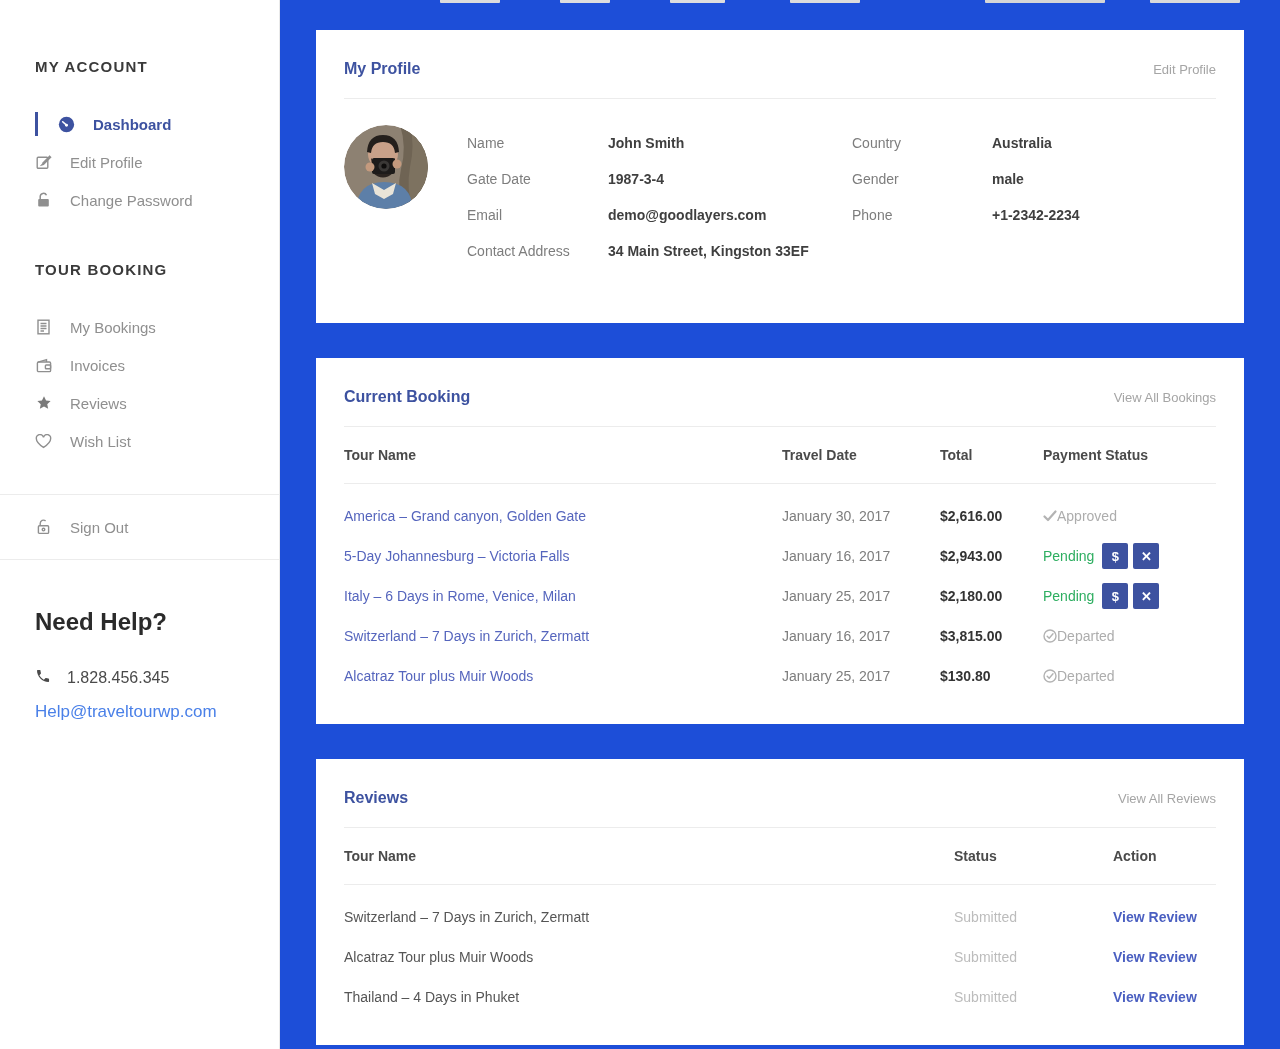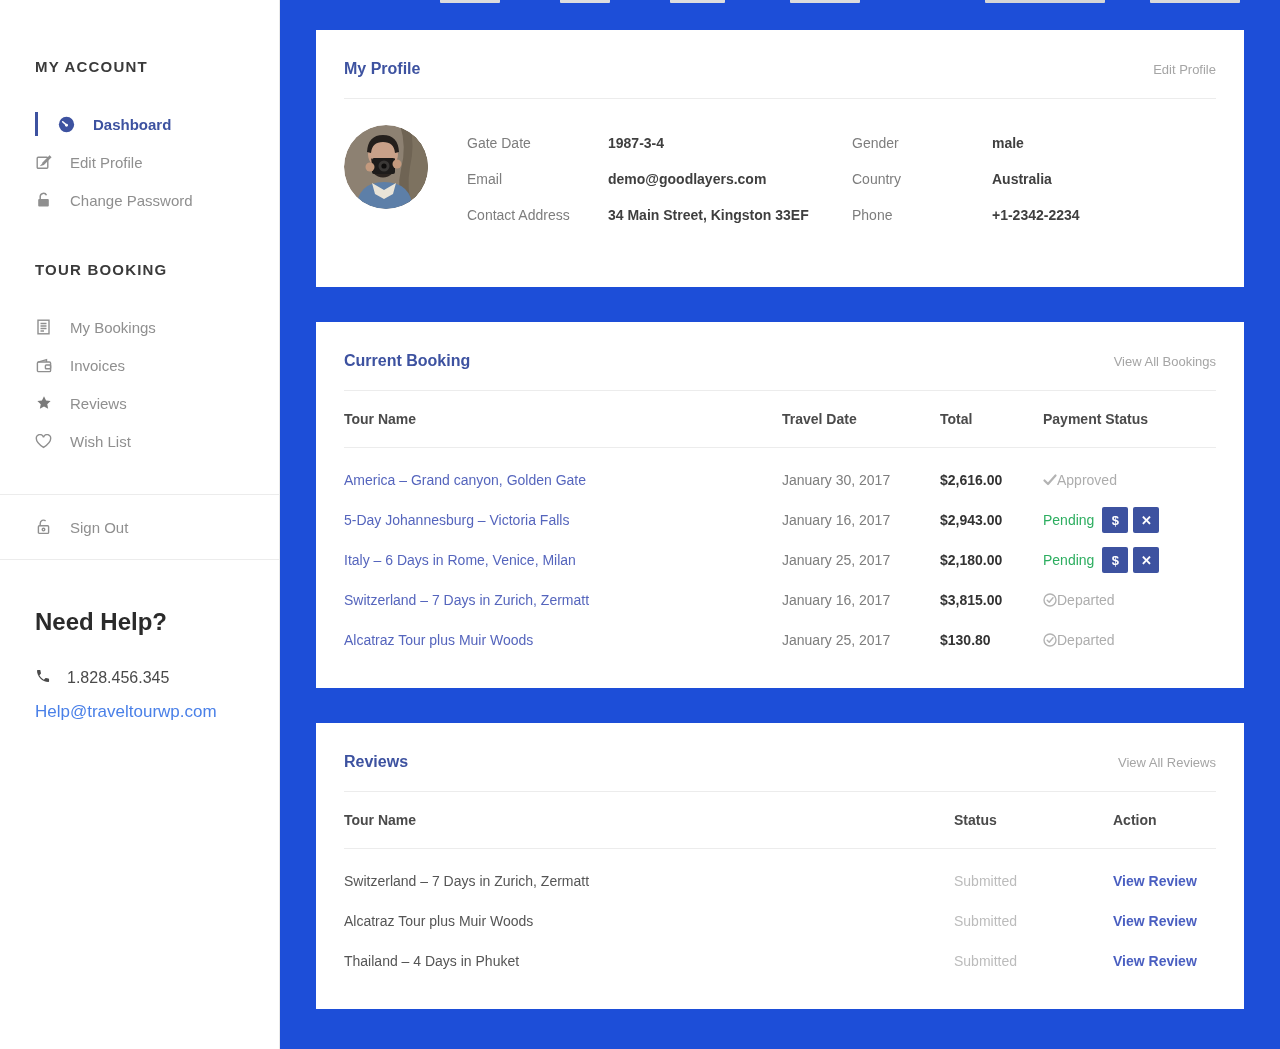--- a/index.html
+++ b/index.html
@@ -208,41 +208,45 @@
               <circle cx="40" cy="41" r="5.5" fill="#3a3836"></circle>
               <circle cx="40" cy="41" r="2.6" fill="#0e0d0c"></circle>
               <circle cx="26" cy="42" r="4.5" fill="#c49a7e"></circle>
               <circle cx="53" cy="39" r="4.5" fill="#c49a7e"></circle>
             </g>
           </svg>
         </div>
 
         <div class="pf-col pf-left">
           <div class="pf-row">
+            <span class="pf-label">Name</span>
+            <span class="pf-value">John Smith</span>
+          </div>
+          <div class="pf-row">
             <span class="pf-label">Gate Date</span>
             <span class="pf-value">1987-3-4</span>
           </div>
           <div class="pf-row">
             <span class="pf-label">Email</span>
             <span class="pf-value">demo@goodlayers.com</span>
           </div>
           <div class="pf-row">
             <span class="pf-label">Contact Address</span>
             <span class="pf-value">34 Main Street, Kingston 33EF</span>
           </div>
         </div>
 
         <div class="pf-col pf-right">
           <div class="pf-row">
+            <span class="pf-label">Country</span>
+            <span class="pf-value">Australia</span>
+          </div>
+          <div class="pf-row">
             <span class="pf-label">Gender</span>
             <span class="pf-value">male</span>
-          </div>
-          <div class="pf-row">
-            <span class="pf-label">Country</span>
-            <span class="pf-value">Australia</span>
           </div>
           <div class="pf-row">
             <span class="pf-label">Phone</span>
             <span class="pf-value">+1-2342-2234</span>
           </div>
         </div>
       </div>
     </section>
 
     <section class="card">

